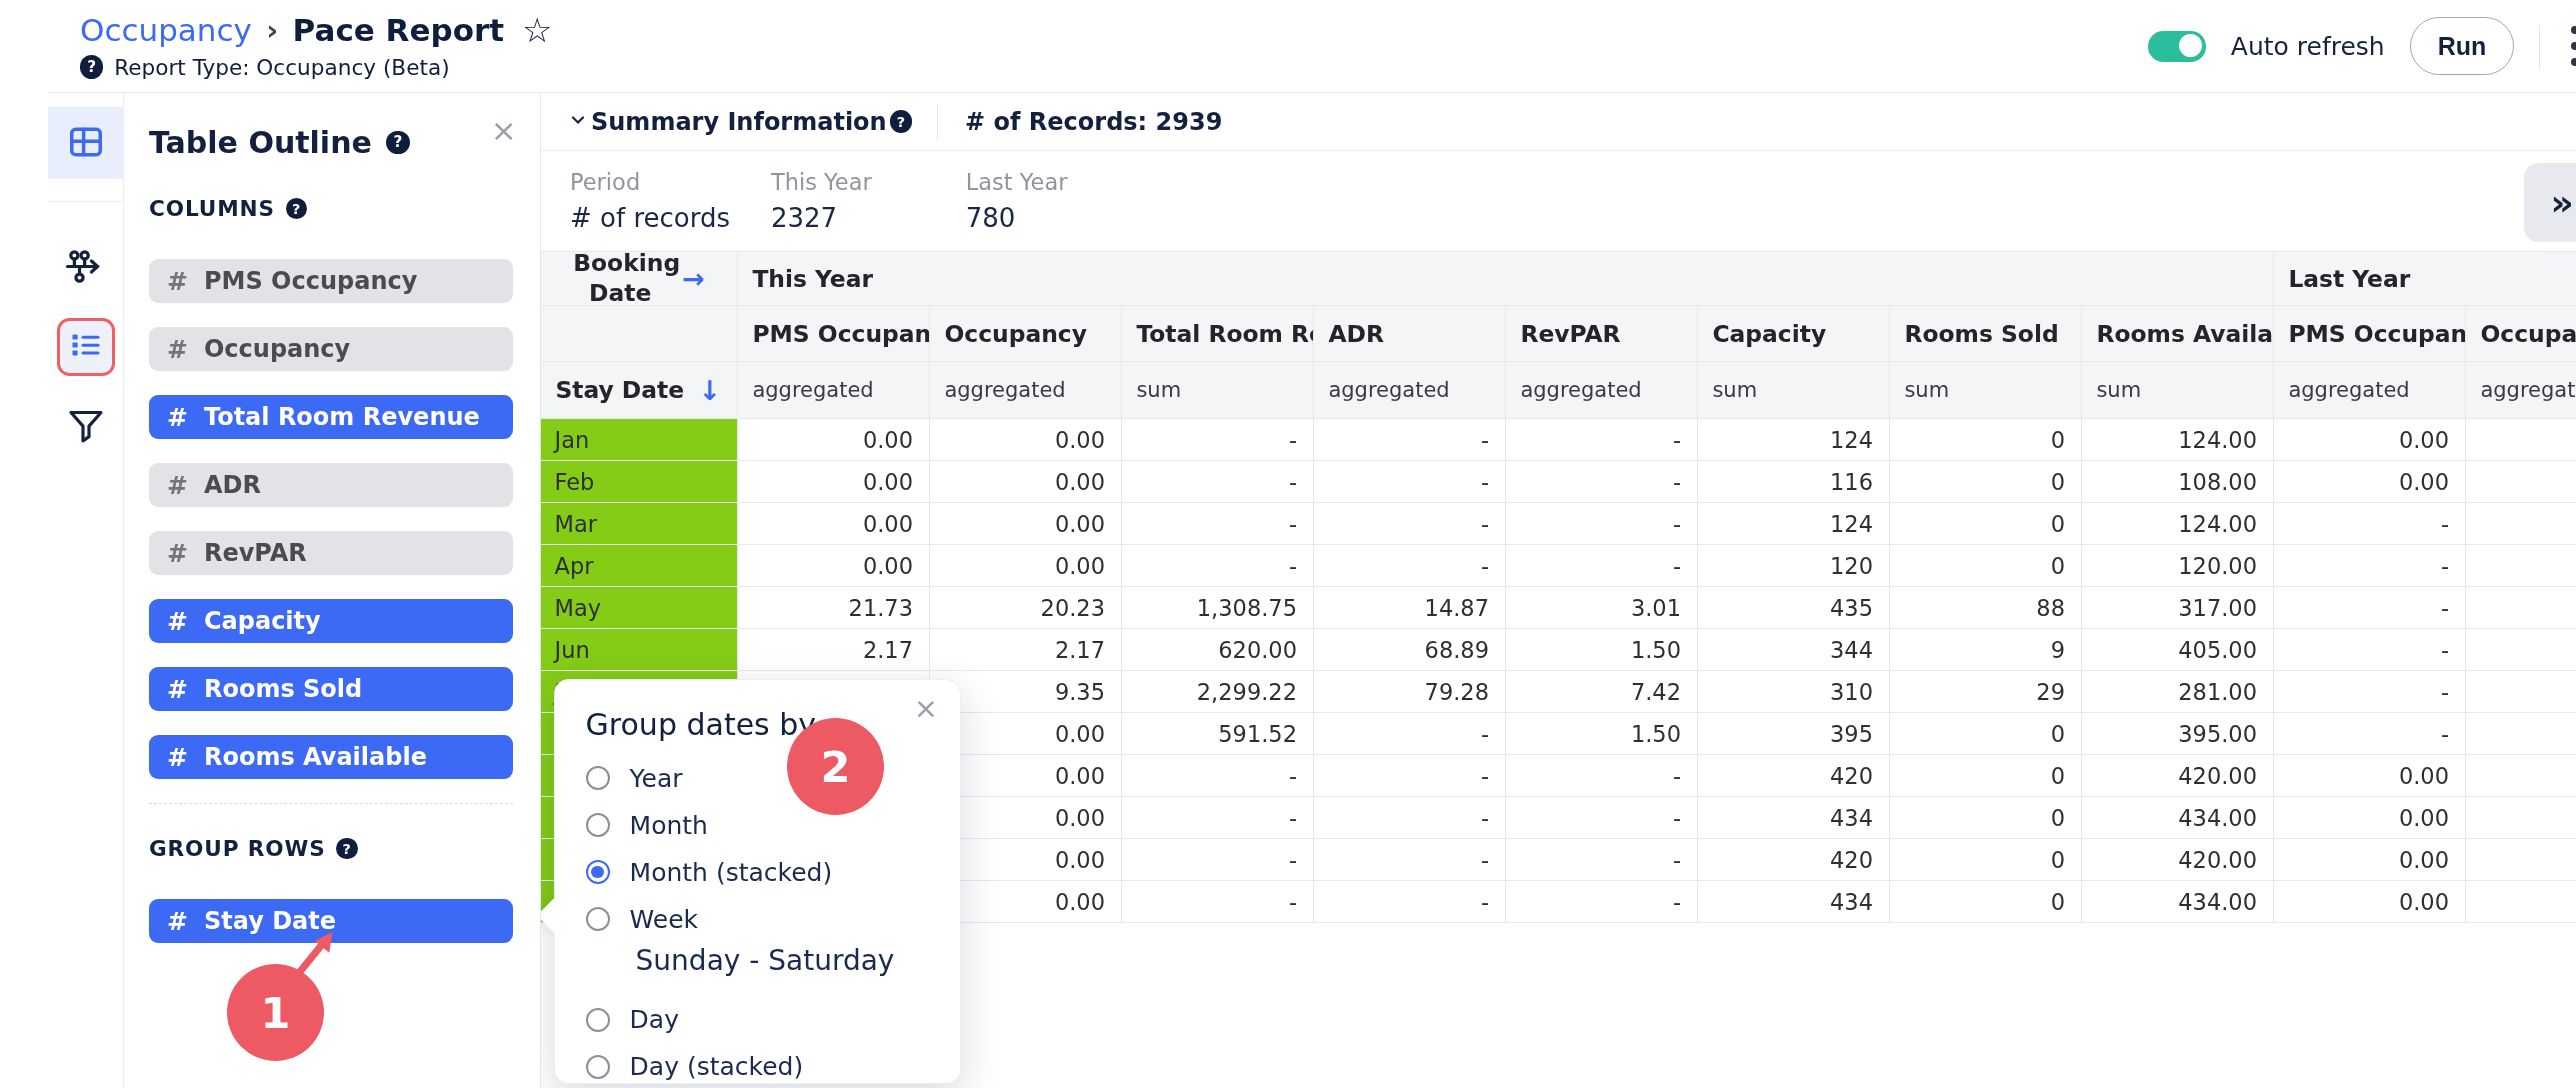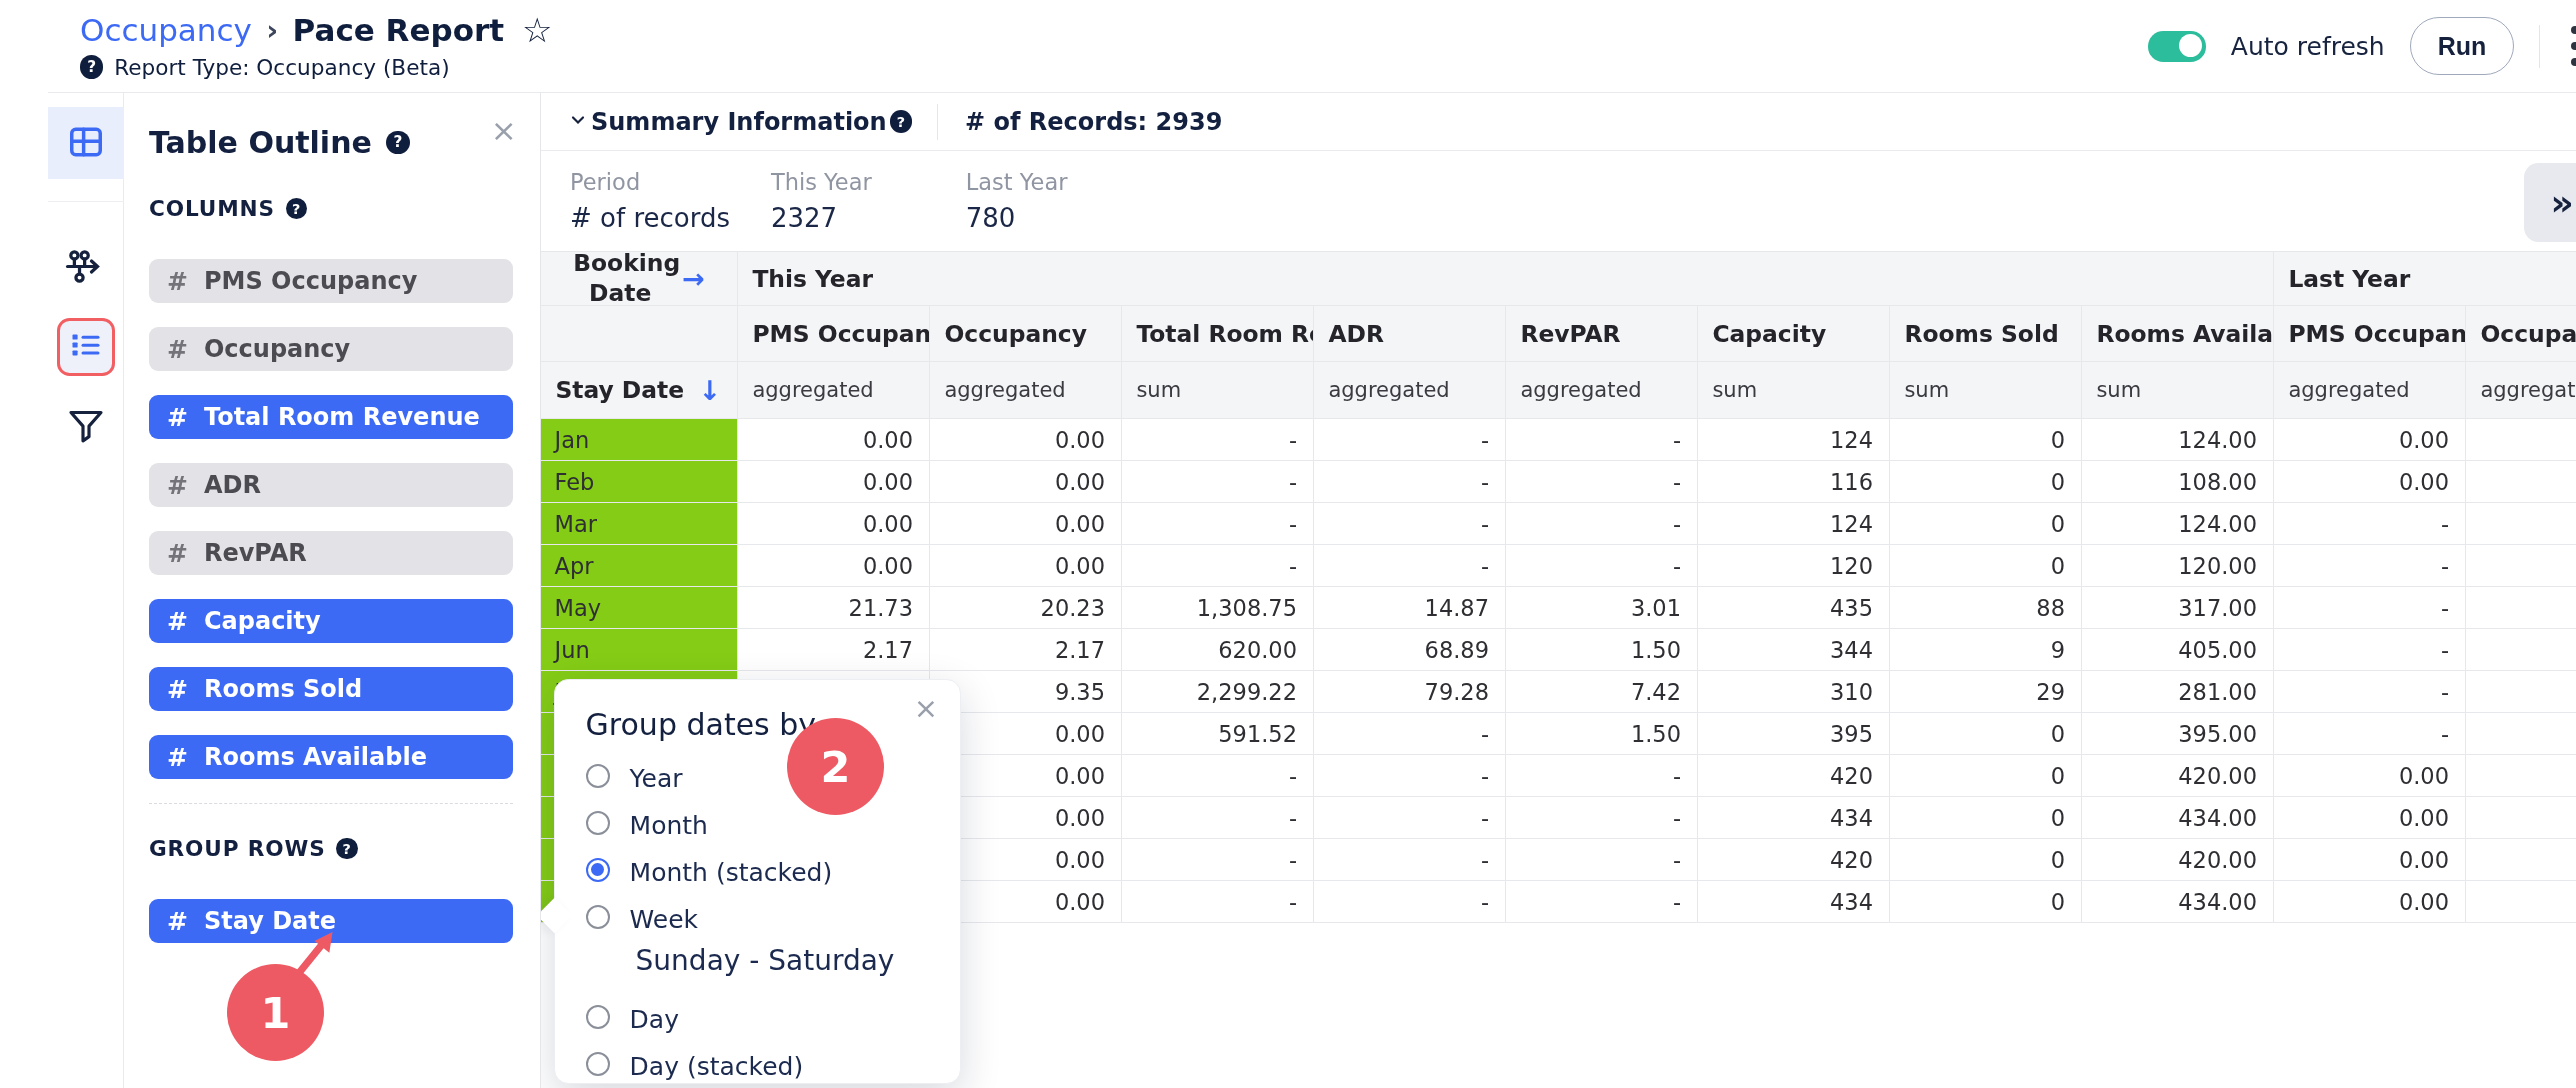--- a/index.html
+++ b/index.html
@@ -100,21 +100,21 @@
   .num{justify-content:flex-end;padding-right:16px;font-size:22.5px;color:#2e2e33;}
 
   
   .popup{position:absolute;left:12.6px;top:586px;width:407px;height:405px;background:#fff;
          border:0.9px solid #eceef2;border-radius:14.4px;box-shadow:0 12.6px 40px rgba(15,25,55,.16);
          padding:23.4px 31px;box-sizing:border-box;z-index:5;}
   .popup-arrow{position:absolute;left:-12.6px;top:223px;width:25px;height:25px;background:#fff;
                transform:rotate(45deg);box-shadow:-4.5px 4.5px 10.8px rgba(15,25,55,.07);}
   .popup-close{position:absolute;top:14.4px;right:21.6px;font-size:29px;color:#9aa0ab;cursor:pointer;line-height:1;}
   .popup-title{font-size:30px;font-weight:500;color:#13203f;margin:3.6px 0 21.6px;}
-  .opt{display:flex;gap:20px;margin-bottom:18px;cursor:pointer;}
+  .opt{display:flex;align-items:center;gap:20px;margin-bottom:18px;cursor:pointer;}
   .radio{width:24px;height:24px;border:2.7px solid #8a8f99;border-radius:50%;box-sizing:border-box;
          position:relative;flex:none;background:#fff;}
   .radio.checked{border-color:var(--accent);}
   .radio.checked::after{content:"";position:absolute;inset:3.6px;border-radius:50%;background:var(--accent);}
   .opt-label{font-size:25px;color:#1b2a4e;}
   .opt-sub{margin:-7.2px 0 28px 50px;font-size:28px;color:#1b2a4e;}
   .anno-2{left:246px;top:625px;z-index:9;}
 </style>
 </head>
 <body>

